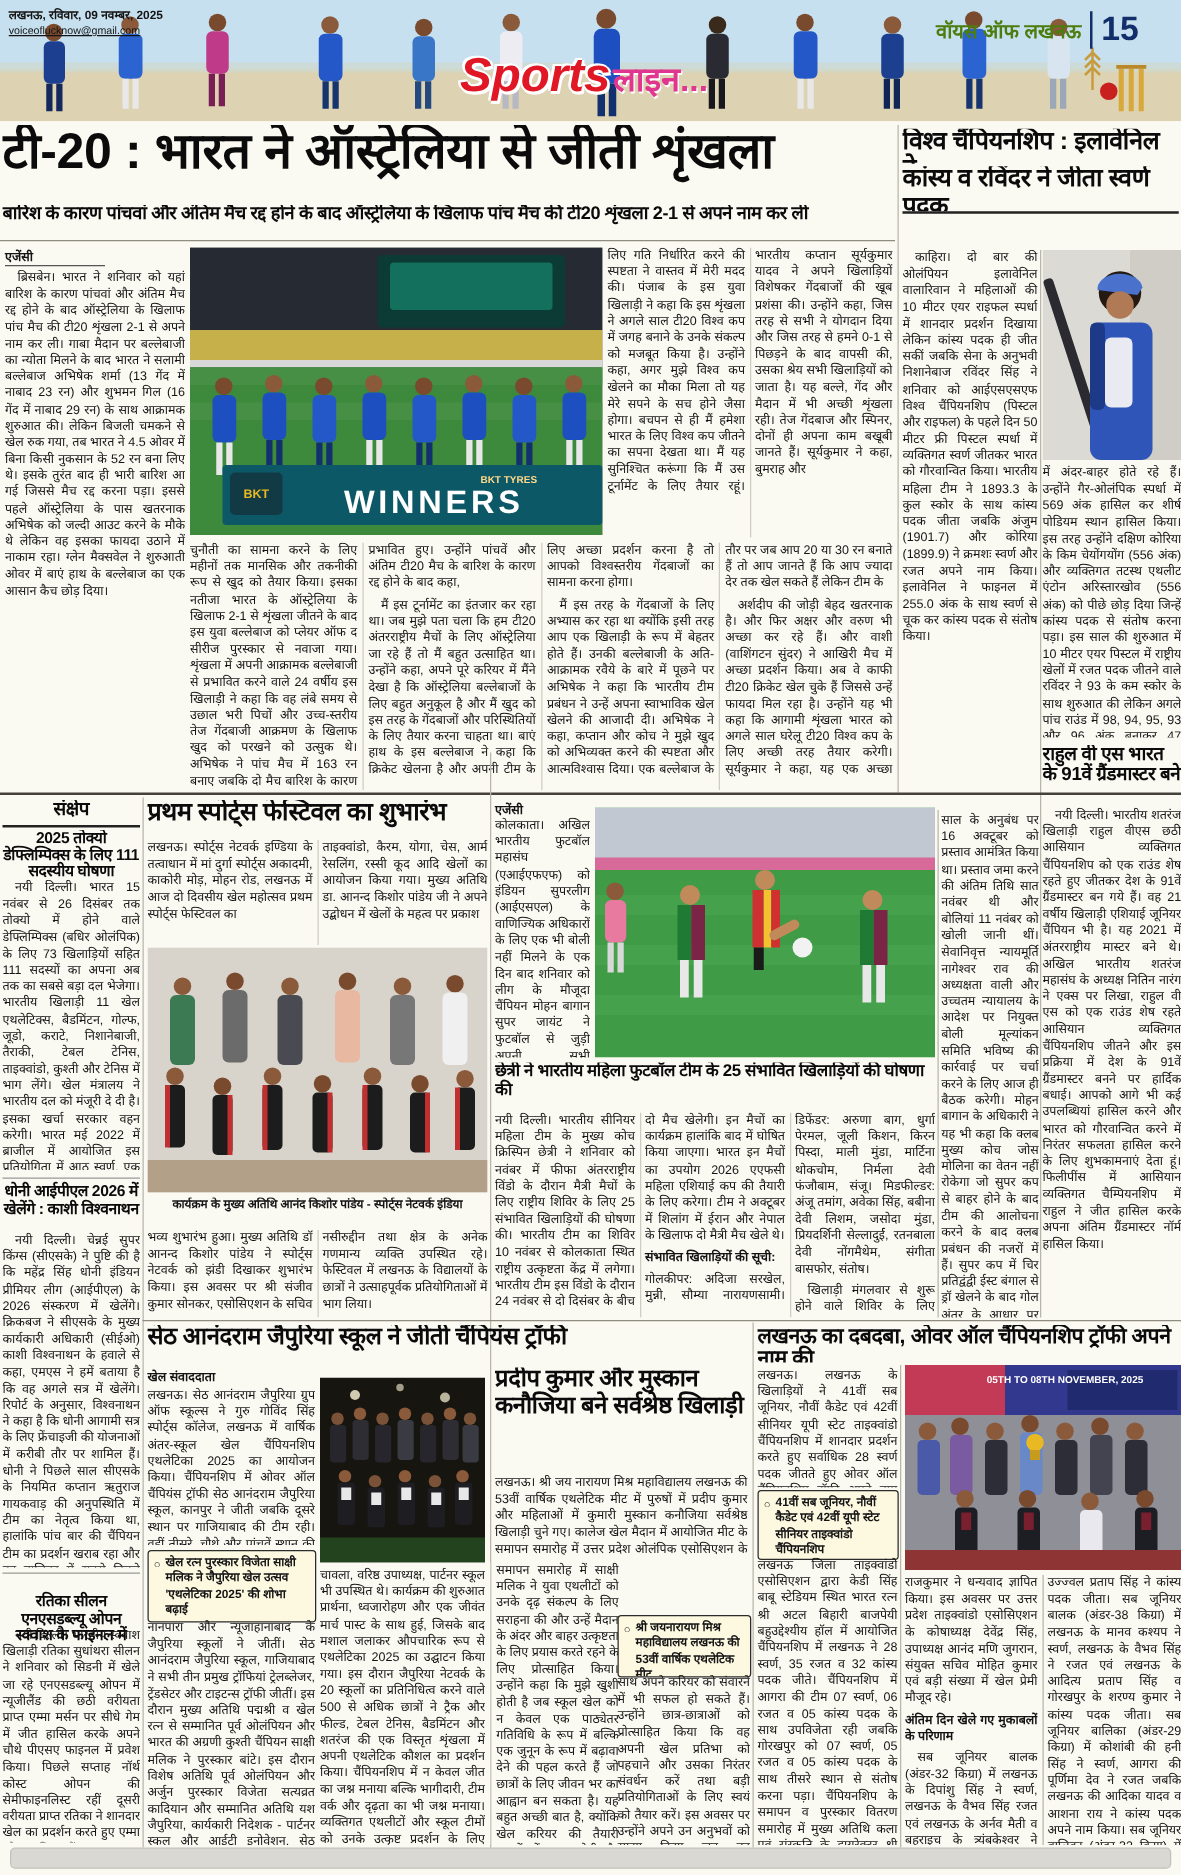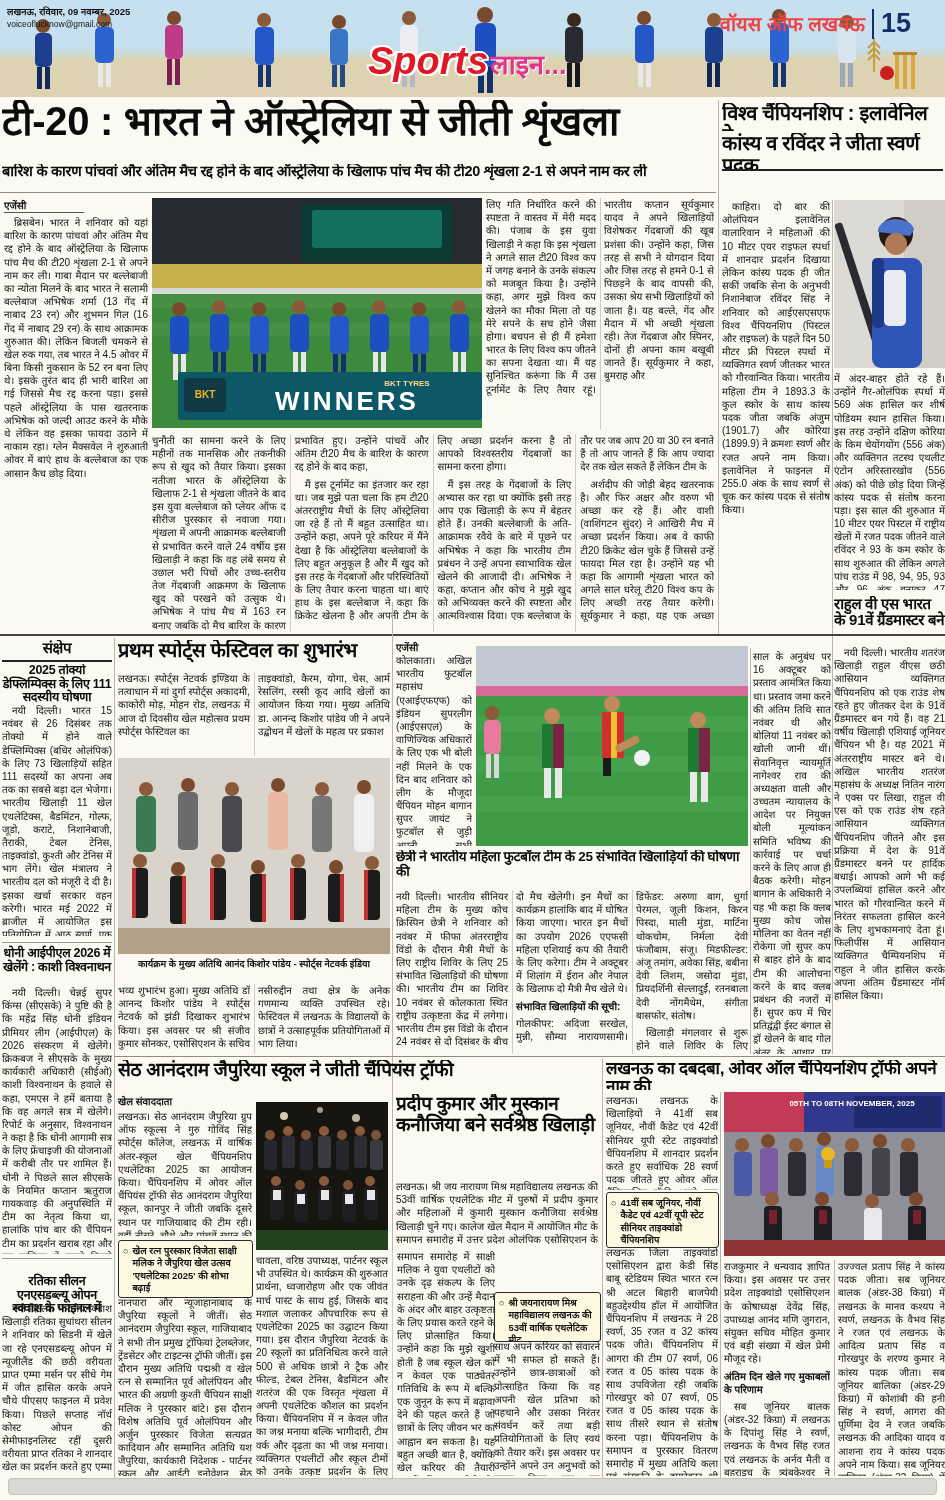--- a/index.html
+++ b/index.html
@@ -15,29 +15,29 @@
   .c4{column-count:4;column-gap:9px;column-rule:1px solid #cfcdc2;}
   .hl{font-weight:900;color:#0b0b0b;line-height:1.08;letter-spacing:-0.3px;overflow:hidden;}
   .byline{font-weight:bold;font-size:10px;}
   .vr{position:absolute;width:1px;background:#b9b6a9;}
   .hr{position:absolute;height:1px;background:#8f8c80;}
   .callout{border:1.5px solid #2b2b2b;background:#fdf8e0;font-weight:bold;font-size:9.5px;
            line-height:1.3;padding:4px 5px 4px 4px;display:flex;gap:4px;overflow:hidden;
            border-radius:3px;text-align:left;}
   .callout .bullet{flex:0 0 auto;font-size:9px;line-height:1.4;}
   .mast{display:flex;align-items:center;gap:7px;}
-  .mast .title{font-size:20px;font-weight:900;color:#ef4444;white-space:nowrap;}
+  .mast .title{font-size:16px;font-weight:900;color:#4d7c0f;white-space:nowrap;}
   .mast .sep{width:2px;height:30px;background:#132f6b;}
   .mast .pg{font-size:27px;font-weight:900;color:#132f6b;}
   .logo{display:flex;align-items:baseline;gap:2px;}
   .logo .sports{font-size:38px;font-weight:900;font-style:italic;color:#e01825;
         text-shadow:-2px 0 #fff,2px 0 #fff,0 -2px #fff,0 2px #fff,2px 2px #fff,-2px -2px #fff;}
   .logo .line{font-size:27px;font-weight:900;color:#e0368f;text-shadow:1px 1px #fff;}
   .date1{font-size:9.5px;font-weight:bold;}
-  .date2{font-size:8.5px;}
+  .date2{font-size:8.5px;text-decoration:underline;}
   .caption{font-size:9.5px;font-weight:bold;text-align:center;line-height:1.25;overflow:hidden;}
   .strip{background:#d9d8d2;border:1px solid #c2c1bb;border-radius:4px;}
   svg text{font-family:"Liberation Sans", sans-serif;}
 </style>
 </head>
 <body>
 
 <div class="page">
 
   <div class="abs" style="left:0;top:0;width:945px;height:97px;">

